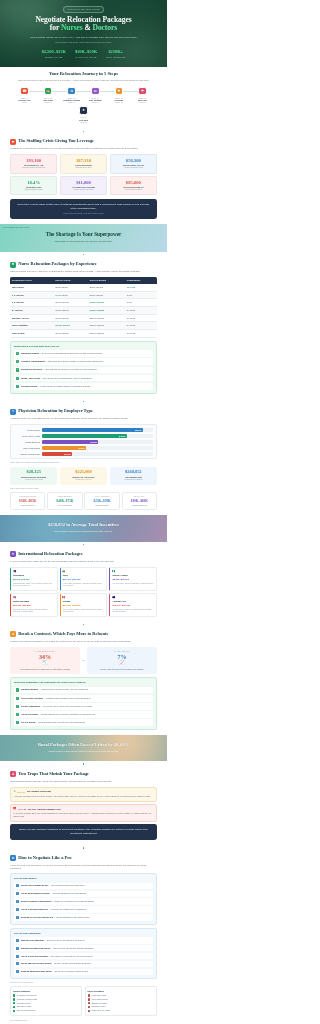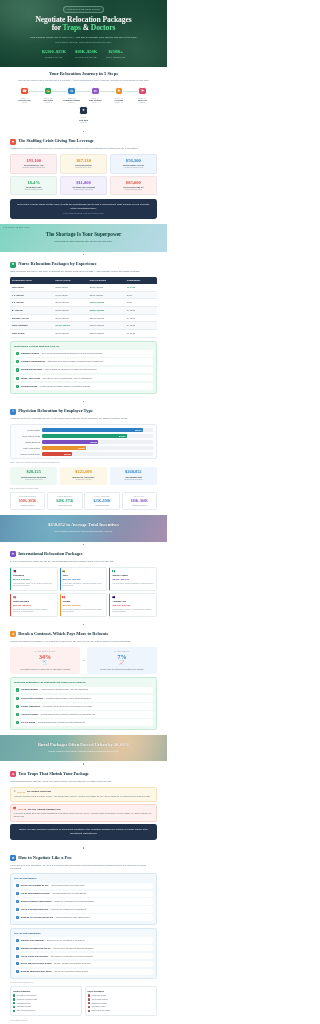--- a/index.html
+++ b/index.html
@@ -250,21 +250,21 @@
 </style>
 </head>
 <body>
 
 <div class="page">
 
   <section class="hero">
     <span class="hero-eyebrow">THE ULTIMATE 2025 GUIDE</span>
     <h1 class="hero-title">
       <span>Negotiate Relocation Packages</span><br>
-      <span>for </span><span class="accent">Traps</span><span> &amp; </span><span class="accent2">Doctors</span>
+      <span>for </span><span class="accent">Nurses</span><span> &amp; </span><span class="accent2">Doctors</span>
     </h1>
     <p class="hero-sub">What hospitals actually pay to move you — and how to negotiate more than the first offer on the table.</p>
     <p class="hero-sub2">Real numbers from 2024–2025 signing data across 50 states.</p>
     <div class="hero-stats">
       <div>
         <div class="hstat-val">$2,500–$15K</div>
         <div class="hstat-lbl">NURSE PACKAGE</div>
       </div>
       <div>
         <div class="hstat-val">$10K–$50K</div>

